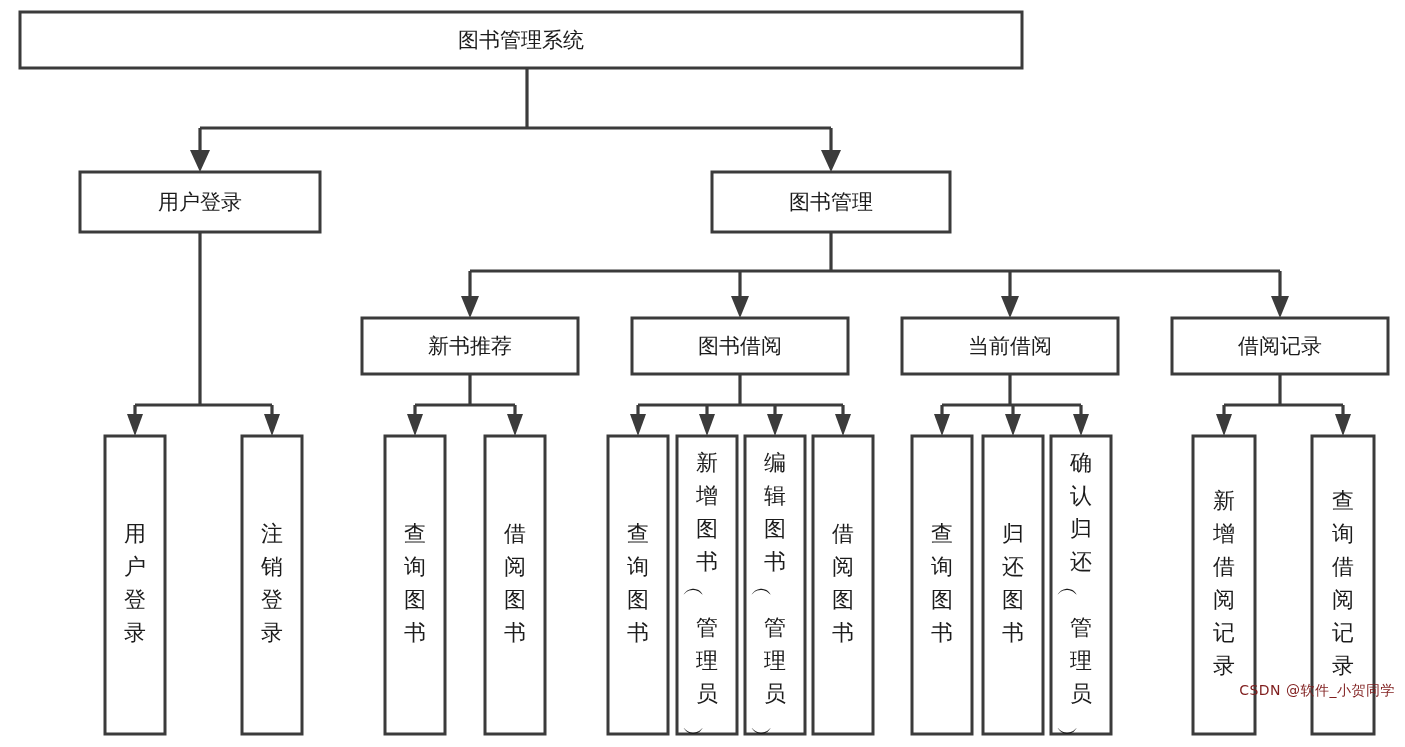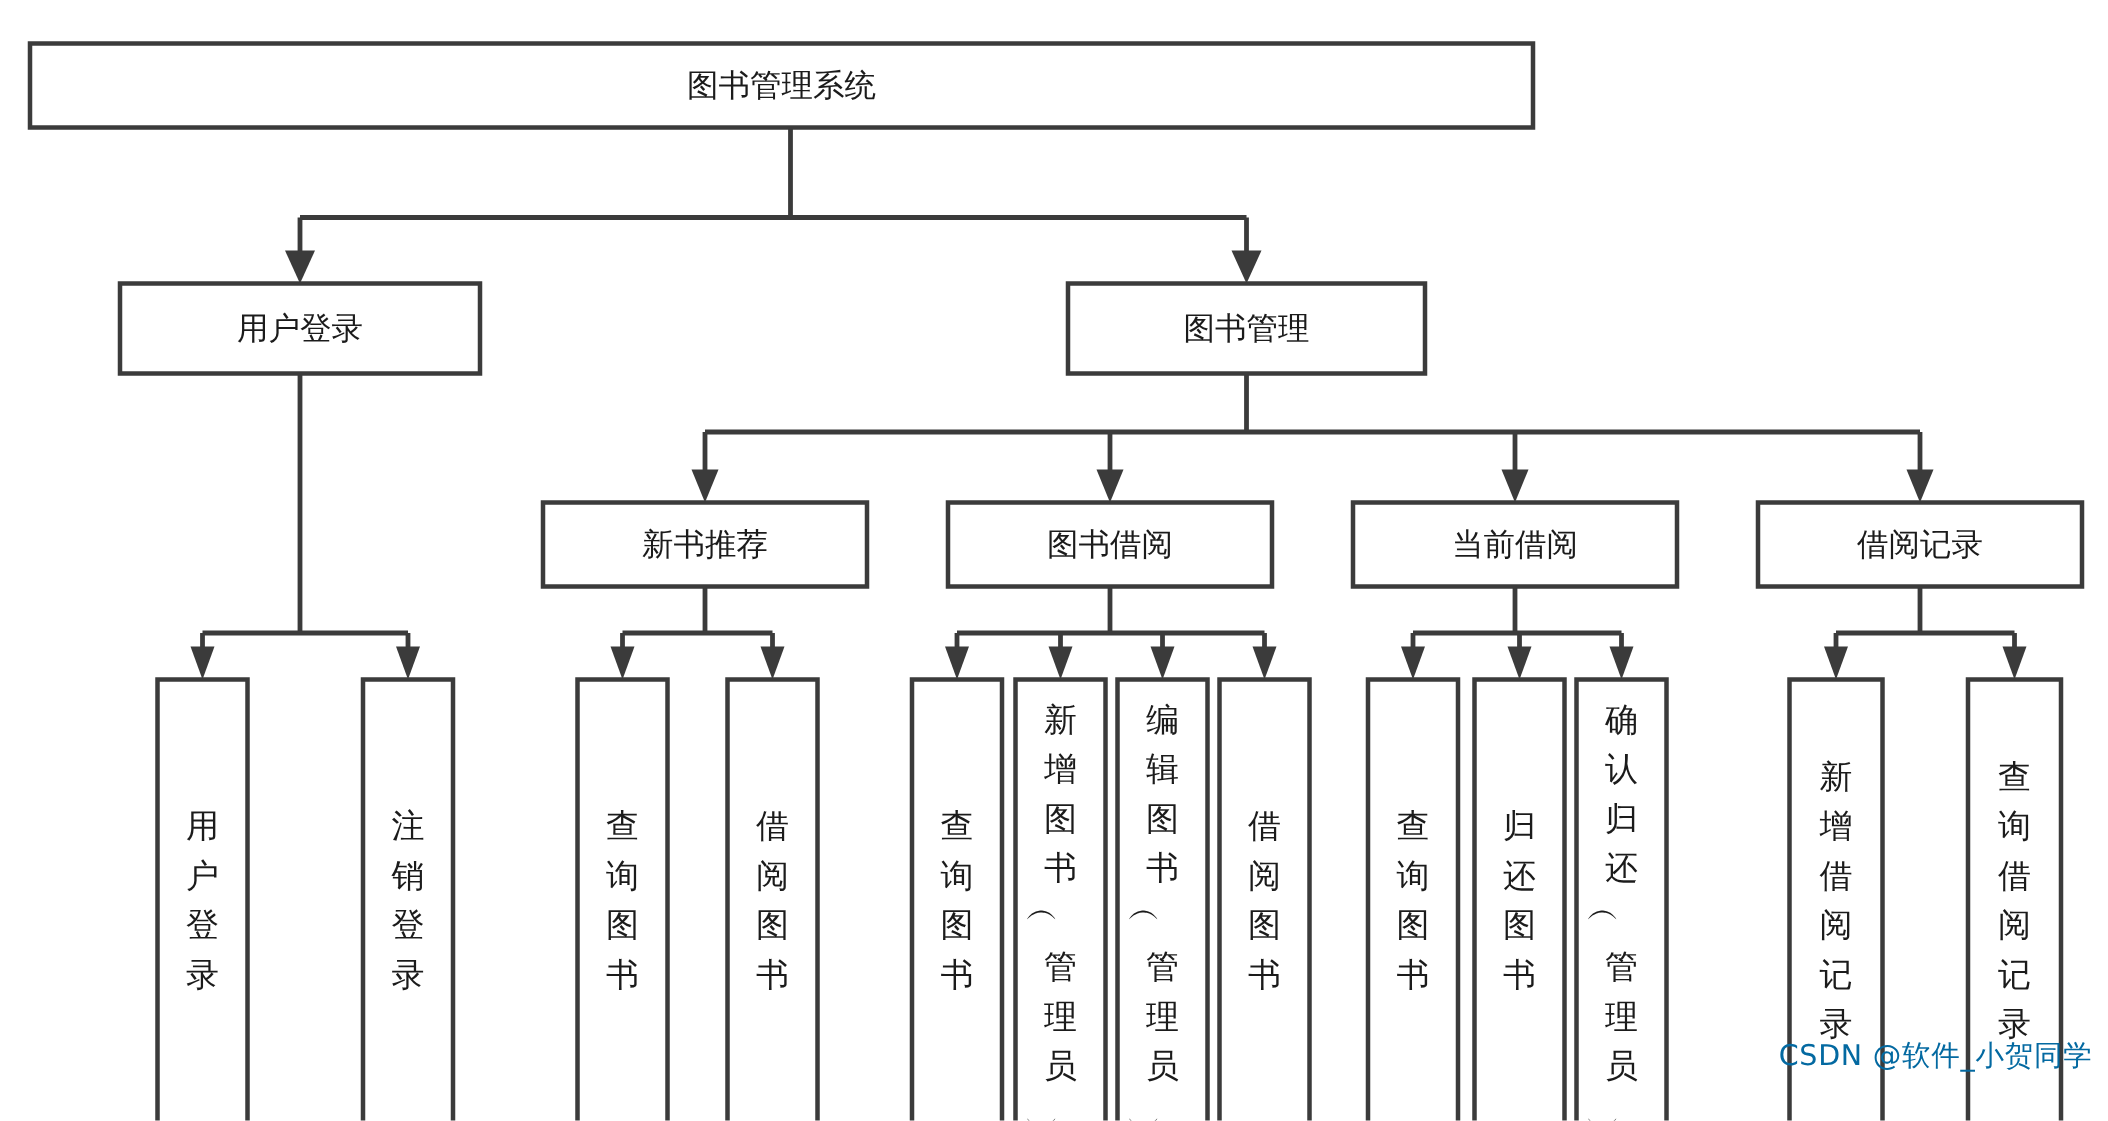--- a/index.html
+++ b/index.html
@@ -12,21 +12,20 @@
     font-family: "DejaVu Sans", "Liberation Sans", sans-serif;
     width: 1405px;
     height: 747px;
     overflow: hidden;
   }
   #diagram-root {
     position: relative;
     width: 1405px;
     height: 706px;
     background: #ffffff;
-    margin-top: 17px;
   }
   svg#flowchart {
     position: absolute;
     left: 0;
     top: 0;
     width: 1405px;
     height: 747px;
     display: block;
   }
   .node-box {
@@ -55,22 +54,22 @@
     fill: #1b1b1b;
     font-family: "DejaVu Sans", "Liberation Sans", sans-serif;
     font-size: 22px;
     text-anchor: middle;
   }
   .watermark {
     position: absolute;
     right: 10px;
     bottom: 6px;
     font-family: "DejaVu Sans", "Liberation Sans", sans-serif;
-    font-size: 19px;
-    color: #0369a1;
+    font-size: 14px;
+    color: #7f1d1d;
     letter-spacing: 0.5px;
     white-space: nowrap;
     pointer-events: none;
   }
 </style>
 </head>
 <body>
 
 <div id="diagram-root">
 

